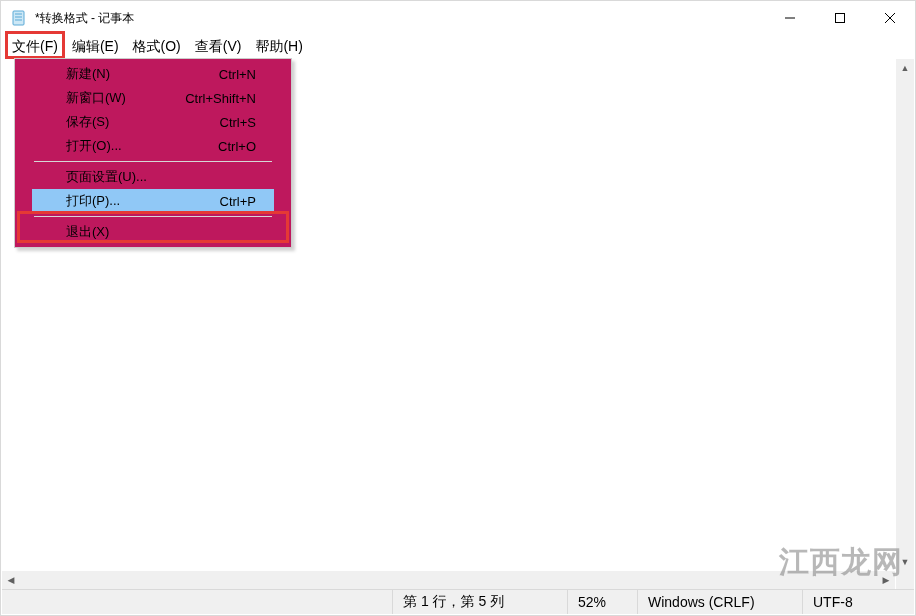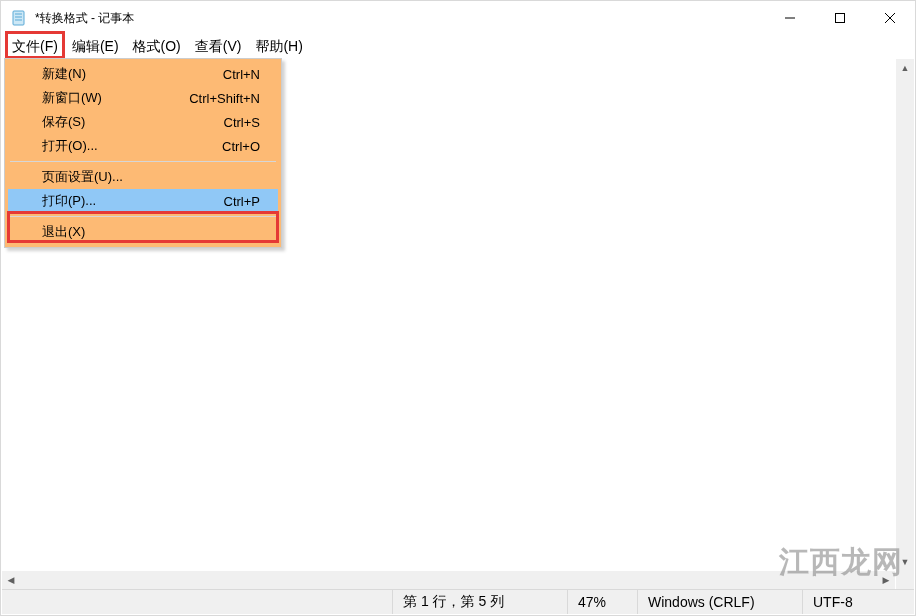--- a/index.html
+++ b/index.html
@@ -51,27 +51,27 @@
     border: 3px solid #e53935;
     padding: 0 4px;
     height: 28px;
     margin-top:-3px;
     align-items:flex-end;
   }
 
   
   .dropdown {
     position:absolute;
-    left:3px;
+    left:13px;
     top:57px;
     width: 278px;
-    background:#fdba74;
+    background:#be185d;
     border:1px solid #cccccc;
     box-shadow: 3px 3px 3px rgba(0,0,0,0.18);
-    padding:3px 3px;
+    padding:3px 17px;
   }
   .dd-row {
     display:flex; align-items:center;
     height:24px;
     padding: 0 18px 0 34px;
     color:#000;
   }
   .dd-label { flex:1; text-align:left; white-space:nowrap; }
   .dd-short { flex:0 0 auto; text-align:right; white-space:nowrap; }
   .dd-row.selected {
@@ -245,21 +245,21 @@
     <div class="arrow right">▶</div>
   </div>
   <div class="scroll-corner"></div>
 
   <div class="statusbar">
     <div class="cell grow"></div>
     <div class="cell" style="width:175px">
       <span>第 1 行，第 5 列</span>
     </div>
     <div class="cell" style="width:70px">
-      <span>47%</span>
+      <span>52%</span>
     </div>
     <div class="cell" style="width:165px">
       <span>Windows (CRLF)</span>
     </div>
     <div class="cell" style="width:112px">
       <span>UTF-8</span>
     </div>
   </div>
 
   <div class="watermark">江西龙网</div>

